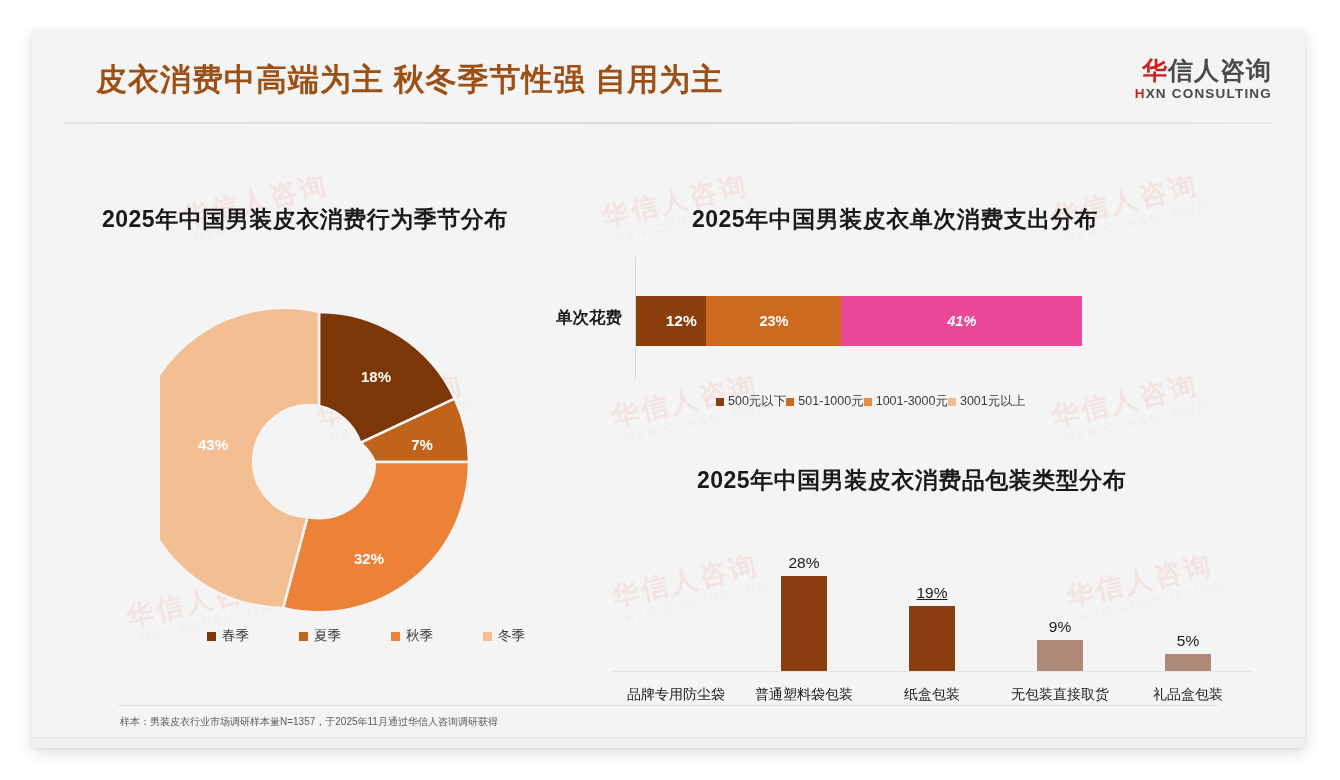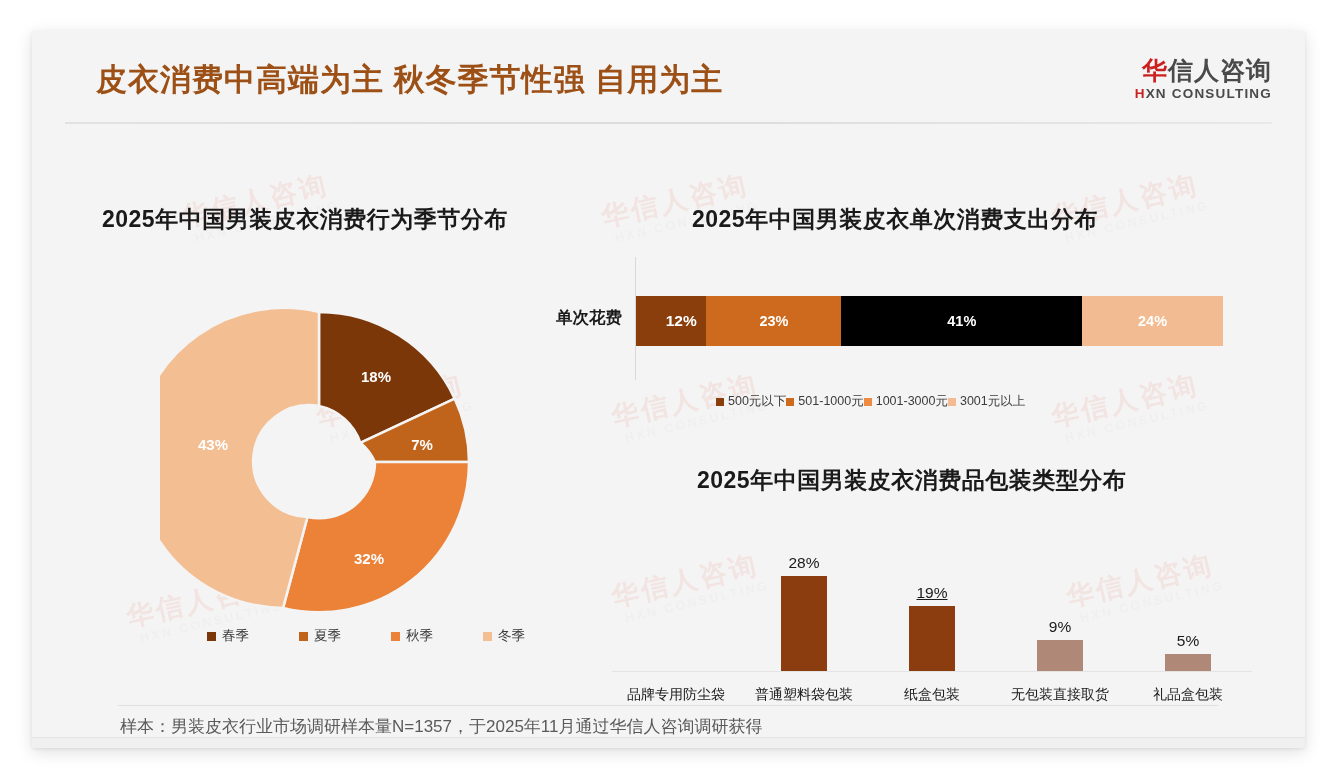--- a/index.html
+++ b/index.html
@@ -259,21 +259,21 @@
     top: 674px;
     width: 1100px;
     height: 1px;
     background: #e0e0e0;
     z-index: 3;
   }
   #sample-note {
     position: absolute;
     left: 88px;
     top: 684px;
-    font-size: 17px;
+    font-size: 10px;
     color: #5a5a5a;
     z-index: 4;
   }
   #footer-rule {
     position: absolute;
     left: 0;
     top: 706px;
     width: 100%;
     height: 1px;
     background: #e3e3e3;
@@ -382,22 +382,21 @@
   </div>
 
   <div class="panel-title" style="left:660px; top:173px;">2025年中国男装皮衣单次消费支出分布</div>
 
   <div id="stack-axis"></div>
   <div id="stack-cat">单次花费</div>
 
   <div id="stack-bar">
     <div class="stack-seg first" style="width:12%; background:#8A3E0C;padding-left:20px;">12%</div>
     <div class="stack-seg" style="width:23%; background:#CE6A1D;">23%</div>
-    <div class="stack-seg" style="width:41%; background:#000000;">41%</div>
-    <div class="stack-seg" style="width:24%; background:#F2BB91;">24%</div>
+    <div class="stack-seg" style="width:41%; background:#ec4899;font-style:italic;">41%</div>
   </div>
 
   <div id="stack-legend">
     <div class="lg-item">
       <span class="lg-swatch" style="background:#8A3E0C;"></span>
       <span class="lg-text">500元以下</span>
     </div>
     <div class="lg-item">
       <span class="lg-swatch" style="background:#CE6A1D;"></span>
       <span class="lg-text">501-1000元</span>

